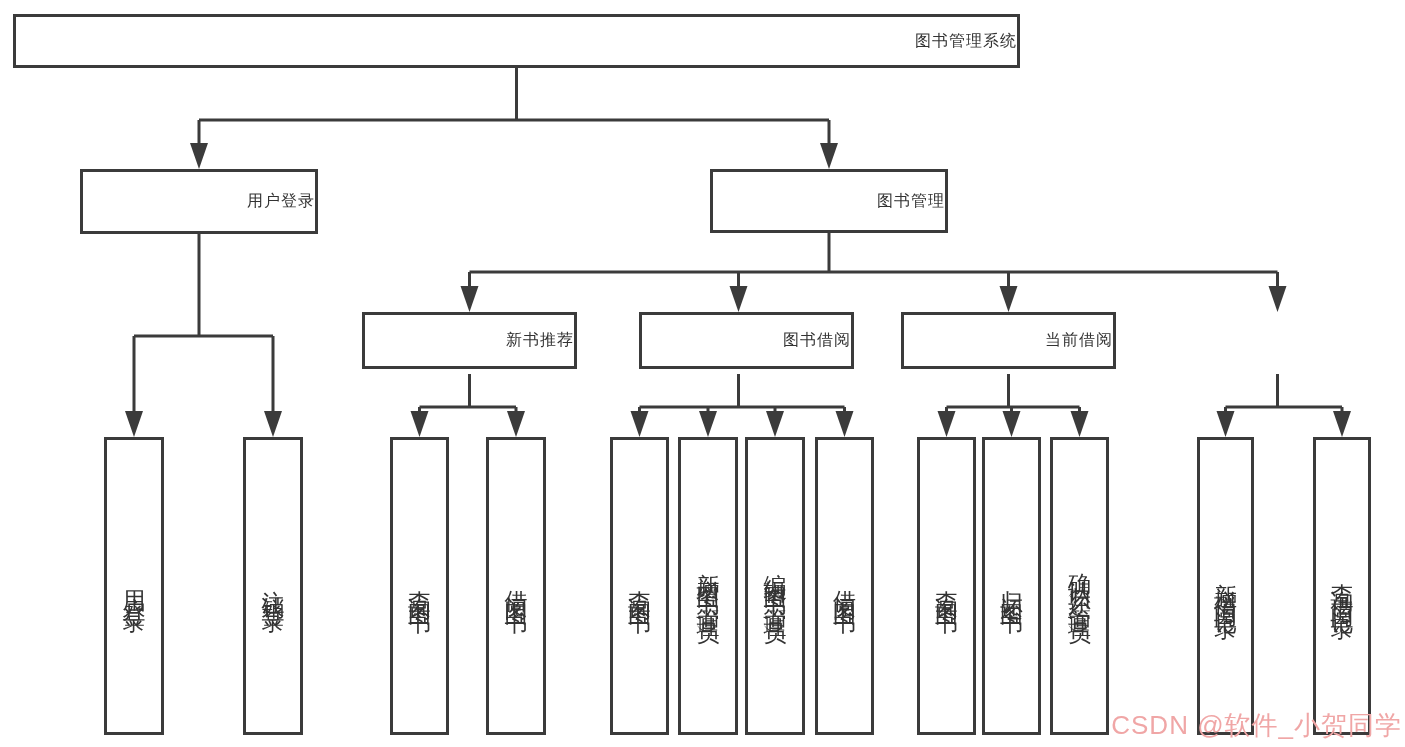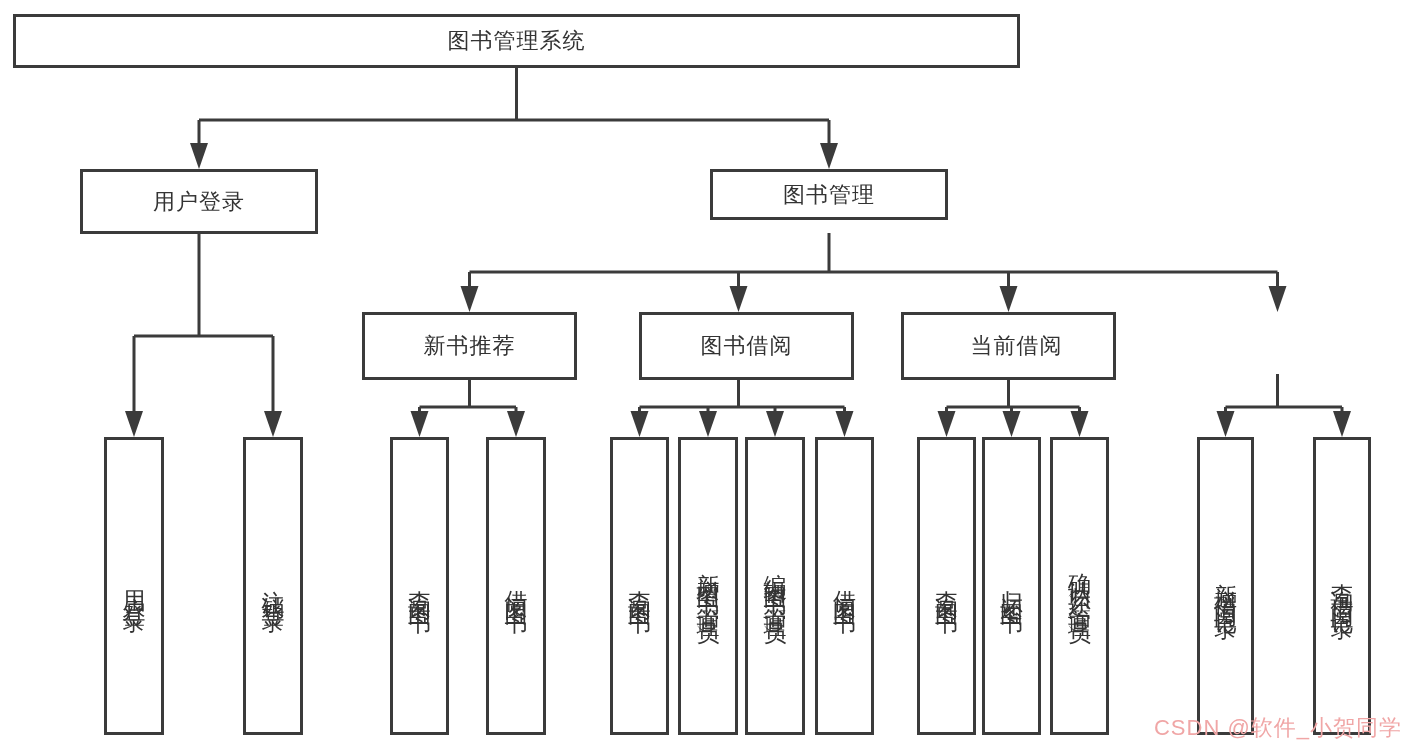--- a/index.html
+++ b/index.html
@@ -3,28 +3,28 @@
 <meta charset="utf-8">
 <style>
   html,body{margin:0;padding:0;background:#fff;}
   body{font-family:"Liberation Sans","DejaVu Sans",sans-serif;}
   #canvas{position:relative;width:1405px;height:747px;background:#fff;overflow:hidden;}
   #connectors{position:absolute;left:0;top:0;width:1405px;height:747px;z-index:1;}
   #connectors path{stroke:var(--line,#3b3b3b);stroke-width:3;fill:none;}
   #connectors polygon{fill:var(--line,#3b3b3b);stroke:none;}
   .box{position:absolute;box-sizing:border-box;background:#fff;border:3px solid var(--line,#3b3b3b);
        display:flex;align-items:center;justify-content:center;color:var(--text,#333333);z-index:2;}
-  .hbox{font-size:22px;letter-spacing:1px;white-space:nowrap;}
+  .hbox{font-size:16px;letter-spacing:1px;white-space:nowrap;justify-content:flex-end;}
   .vbox .vtext{writing-mode:vertical-rl;text-orientation:mixed;font-size:23px;letter-spacing:7px;line-height:1;}
   .root{left:13px;top:14px;width:1007px;height:54px;}
   .l2a{left:80px;top:169px;width:238px;height:65px;}
-  .l2b{left:710px;top:169px;width:238px;height:51px;}
-  .l3{top:312px;width:215px;height:68px;}
+  .l2b{left:710px;top:169px;width:238px;height:64px;}
+  .l3{top:312px;width:215px;height:57px;}
   .leaf{top:437px;height:298px;}
-  #watermark{position:absolute;right:3px;bottom:4px;z-index:3;font-size:22px;
+  #watermark{position:absolute;right:3px;bottom:4px;z-index:3;font-size:26px;
              color:var(--watermark,#f0a6a6);letter-spacing:1px;white-space:nowrap;}
 </style>
 </head>
 <body>
 
 <div id="canvas">
 
   <svg id="connectors" viewBox="0 0 1405 747" xmlns="http://www.w3.org/2000/svg">
     <g>
       <path d="M516.5 68 V120 M199 120 H829 M199 120 V144 M829 120 V144"></path>

